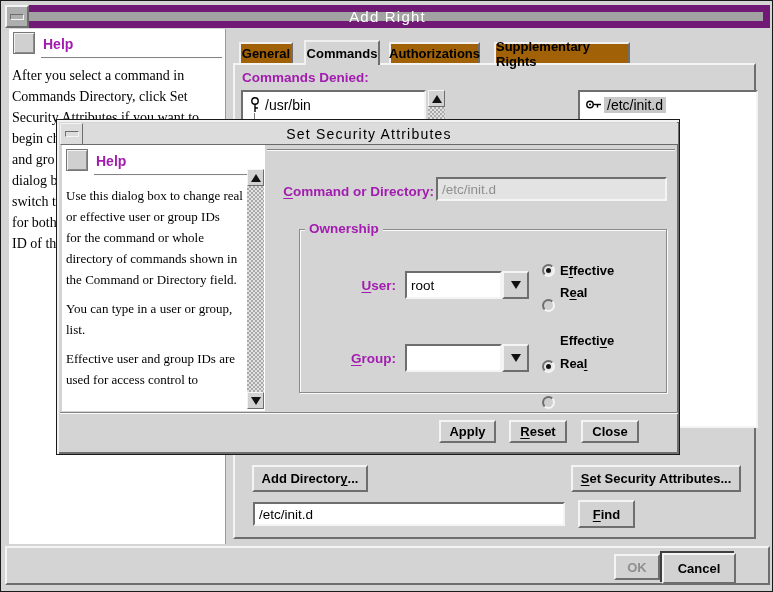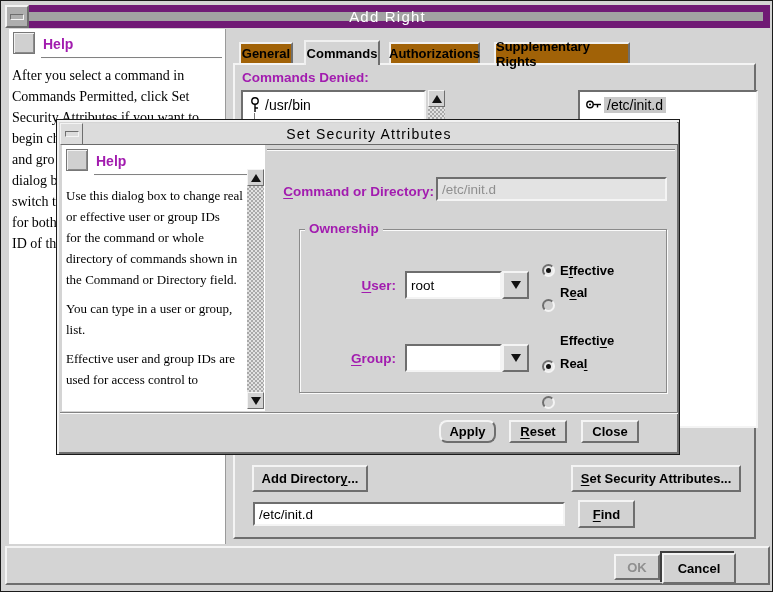--- a/index.html
+++ b/index.html
@@ -66,21 +66,21 @@
   <div class="abs raised minibtn" style="left:4px;top:4px;width:24px;height:23px;background:#aeaeae;">
     <span class="dash"></span>
   </div>
 
   <div class="abs helploc" style="left:8px;top:28px;width:217px;height:515px;border-right:1px solid #9a9a9a;">
     <div class="abs helpicon" style="left:4px;top:3px;width:22px;height:22px;"></div>
     <div class="abs boldlbl" style="left:34px;top:7px;font-size:14px;">Help</div>
     <div class="abs etch" style="left:32px;top:28px;width:181px;"></div>
     <div class="abs" style="left:3px;top:36px;width:212px;">
       <div class="serifline mainline">After you select a command in</div>
-      <div class="serifline mainline">Commands Permitted, click Set</div>
+      <div class="serifline mainline">Commands Directory, click Set</div>
       <div class="serifline mainline">Security Attributes if you want to</div>
       <div class="serifline mainline">begin ch</div>
       <div class="serifline mainline">and gro</div>
       <div class="serifline mainline">dialog b</div>
       <div class="serifline mainline">switch t</div>
       <div class="serifline mainline">for both</div>
       <div class="serifline mainline">ID of th</div>
     </div>
   </div>
 
@@ -247,21 +247,21 @@
         <span>Effecti</span><span class="u">v</span><span>e</span>
       </div>
       <div class="abs radio" style="left:242px;top:127px;"></div>
       <div class="abs radiolbl" style="left:260px;top:126px;">
         <span>Rea</span><span class="u">l</span><span></span>
       </div>
     </div>
 
     <div class="abs etch" style="left:3px;top:292px;width:618px;"></div>
 
-    <div class="abs raised btn" style="left:382px;top:300px;width:57px;height:23px;border-radius:8px;">
+    <div class="abs raised btn" style="left:382px;top:300px;width:57px;height:23px;">
       <span>Apply</span>
     </div>
     <div class="abs raised btn" style="left:452px;top:300px;width:58px;height:23px;">
       <span class="u">R</span>
         <span>eset</span>
     </div>
     <div class="abs raised btn" style="left:524px;top:300px;width:58px;height:23px;">
       <span>Close</span>
     </div>
   </div>

